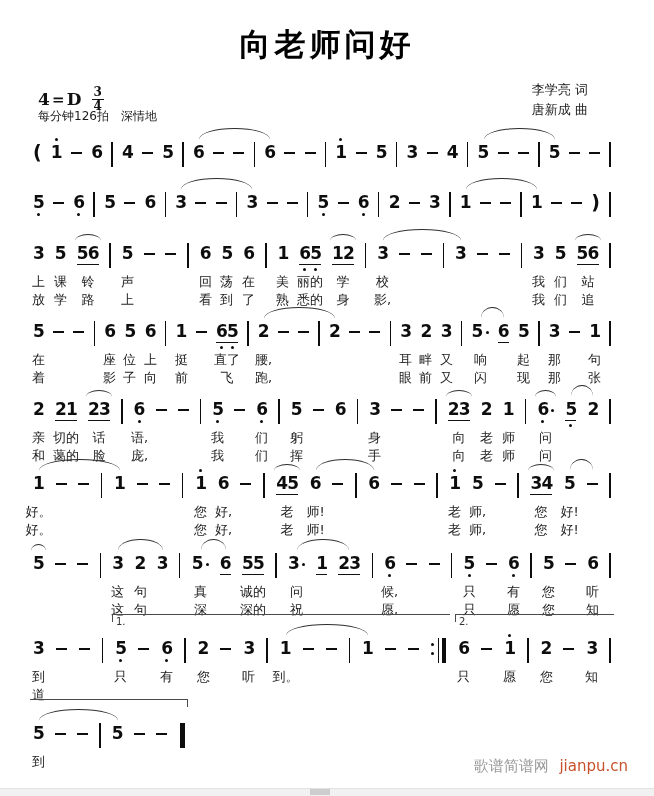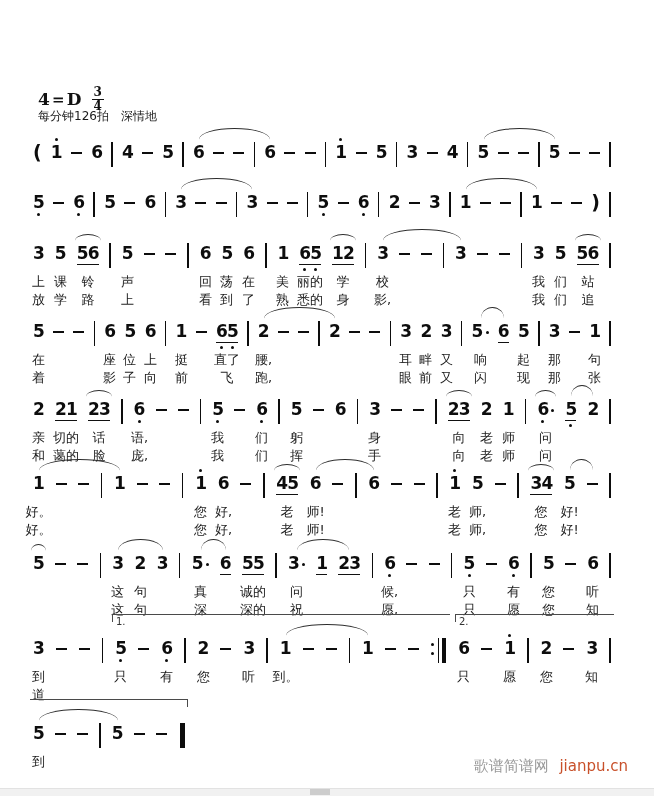--- a/index.html
+++ b/index.html
@@ -77,34 +77,39 @@
   .watermark .url  { color:#c8502a; margin-left:6px; }
   .hscrollbar { position:absolute; left:0; right:0; bottom:0; height:8px;
     background:#f1f1f1; border-top:1px solid #e2e2e2; }
   .hscrollbar .thumb { position:absolute; left:310px; bottom:1px; width:20px;
     height:6px; background:#cdcdcd; }
 </style>
 </head>
 <body>
 
 <div id="page">
+  <div class="title">向老师问好</div>
 
   <div class="keyblock">
     <span>4＝D</span>
     <span class="frac">
       <span class="num">3</span>
       <span class="den">4</span>
     </span>
   </div>
 
   <div class="tempoline">
     <span>每分钟126拍</span>
     <span>深情地</span>
   </div>
 
+  <div class="credits">
+    <div>李学亮 词</div>
+    <div>唐新成 曲</div>
+  </div>
 
   <div id="score">
       <div class="system sys1">
         <div class="noterow">
           <div class="tok paren">(</div>
           <div class="tok note">
             <div class="digits">
               <div class="dg hi">1</div>
             </div>
           </div>

